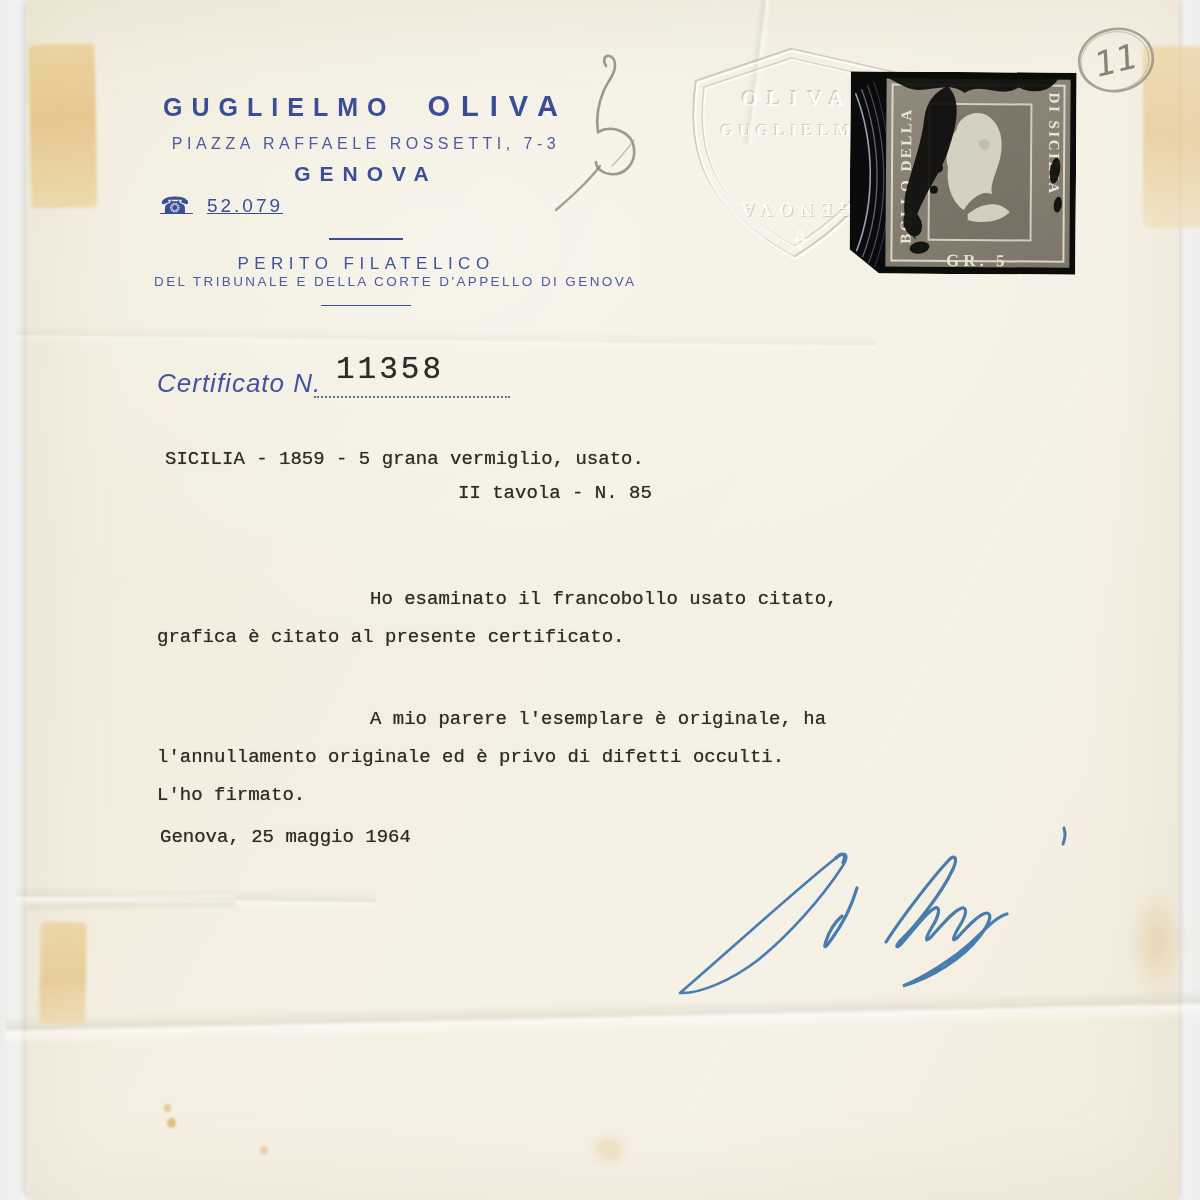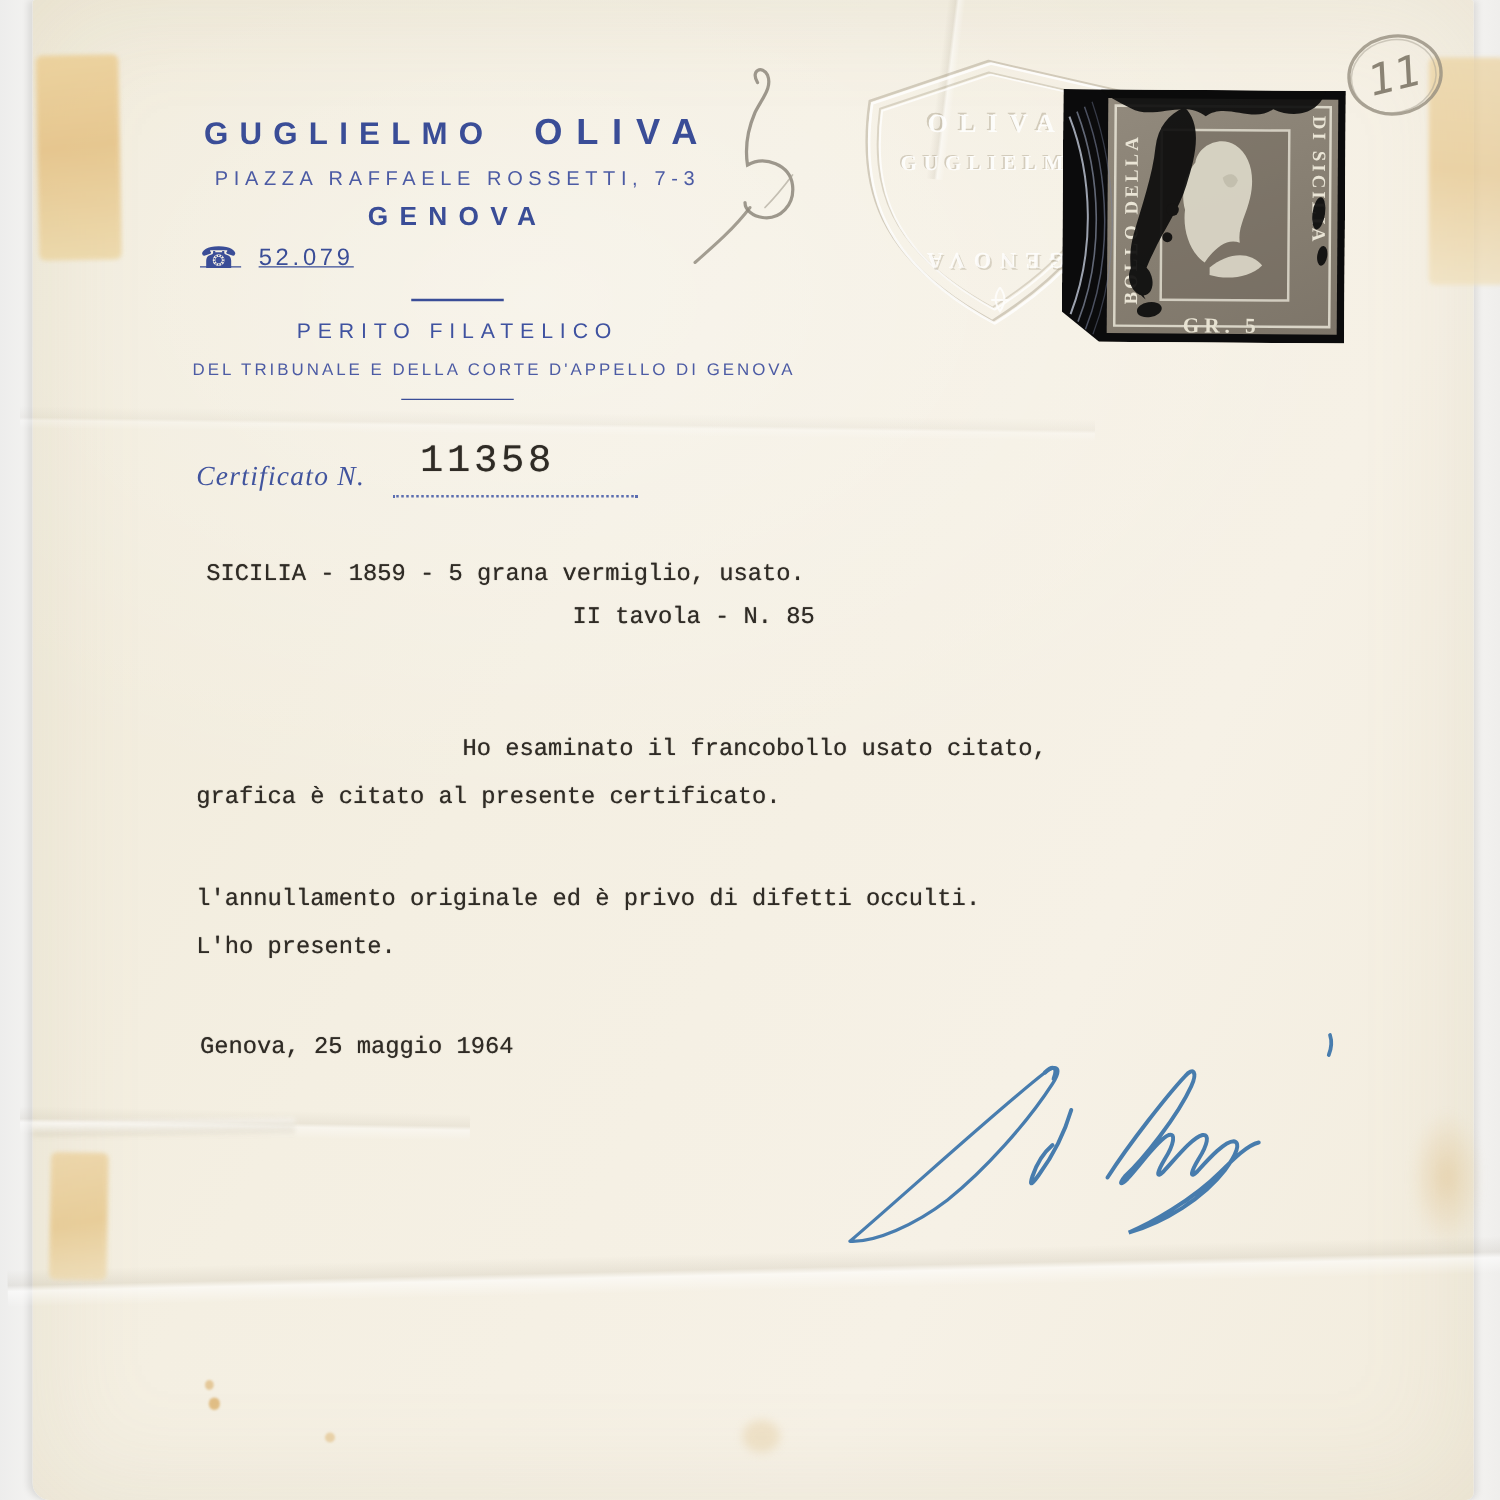--- a/index.html
+++ b/index.html
@@ -25,21 +25,21 @@
   .lh-address{font-size:16px;letter-spacing:4.5px;color:#4c5ba4;white-space:nowrap;}
   .lh-city{font-size:21px;font-weight:700;letter-spacing:9px;}
   .lh-phone{font-size:19px;letter-spacing:3px;text-align:left;color:#3a4d97;text-decoration:underline;}
   .lh-phone .ph-icon{font-size:24px;margin-right:14px;position:relative;top:2px;}
   .lh-rule{height:0;border-top:2px solid #3a4d97;}
   .lh-title{font-size:17px;letter-spacing:5.5px;color:#3f52a0;white-space:nowrap;}
   .lh-sub{font-size:13.5px;letter-spacing:2.4px;color:#4c5ba4;white-space:nowrap;}
   
   .typed{font-family:"Liberation Mono",monospace;color:#2f2b25;text-shadow:0 0 0.7px rgba(47,43,37,0.75);}
   .t29{font-size:19px;line-height:38px;white-space:pre;}
-  .cert-label{font-family:Liberation Serif, serif;font-style:italic;font-size:22px;color:#41549e;letter-spacing:1px;text-align:right;}
+  .cert-label{font-family:Liberation Sans, sans-serif;font-style:italic;font-size:26px;color:#41549e;letter-spacing:1px;text-align:right;}
   .dotline{border-bottom:2.5px dotted #5b6db0;}
   
   .tape{filter:blur(1.5px);border-radius:5px;}
   .fox{border-radius:50%;filter:blur(1px);}
   
   .crease{pointer-events:none;}
   
   #photo{left:824px;top:72px;width:226px;height:202px;background:#0b0b0c;
     clip-path:polygon(0 0,100% 0,100% 100%,30px 100%,0 calc(100% - 24px));
     transform:rotate(0.4deg);box-shadow:1px 2px 4px rgba(60,50,30,0.35);}
@@ -111,21 +111,21 @@
     <div class="lh-name">
       <span>GUGLIELMO</span><span>&nbsp;&nbsp;</span><span class="surname">OLIVA</span>
     </div>
     <div class="lh-address" style="margin-top:12px;">PIAZZA RAFFAELE ROSSETTI, 7-3</div>
     <div class="lh-city" style="margin-top:9px;">GENOVA</div>
     <div class="lh-phone" style="margin-top:4px;padding-left:6px;">
       <span class="ph-icon">☎</span><span>52.079</span>
     </div>
     <div class="lh-rule" style="width:74px;margin:20px auto 0;"></div>
     <div class="lh-title" style="margin-top:14px;">PERITO FILATELICO</div>
-    <div class="lh-sub" style="margin-top:13px;">DEL TRIBUNALE E DELLA CORTE D'APPELLO DI GENOVA</div>
+    <div class="lh-sub" style="">DEL TRIBUNALE E DELLA CORTE D'APPELLO DI GENOVA</div>
     <div class="lh-rule" style="width:90px;margin:16px auto 0;border-top-width:1.5px;"></div>
   </div>
 
   <svg class="abs" style="left:512px;top:44px;" width="140" height="170" viewBox="0 0 140 170">
     <path d="M 68,22 C 62,12 72,8 76,16 C 80,26 72,34 66,46 C 60,60 58,75 60,88 C 74,80 94,88 96,104 C 98,120 86,132 72,130 C 64,129 58,124 58,118" fill="none" stroke="#8d877b" stroke-width="2.6" stroke-linecap="round" opacity="0.85"></path>
     <path d="M 62,122 C 50,138 34,152 18,166" fill="none" stroke="#8d877b" stroke-width="2.4" stroke-linecap="round" opacity="0.8"></path>
     <path d="M 96,96 C 90,104 82,114 74,122" fill="none" stroke="#a39d90" stroke-width="1.4" stroke-linecap="round" opacity="0.6"></path>
   </svg>
 
   <svg class="abs" style="left:1042px;top:14px;" width="96" height="90" viewBox="0 0 96 90">
@@ -176,22 +176,23 @@
 
   <div class="abs typed t29" style="left:139px;top:440px;">SICILIA - 1859 - 5 grana vermiglio, usato.</div>
   <div class="abs typed t29" style="left:432px;top:474px;">II tavola - N. 85</div>
 
   <div class="abs" style="left:131px;top:580px;width:980px;">
     <div class="typed t29" style="padding-left:213px;">Ho esaminato il francobollo usato citato,</div>
     <div class="typed t29">grafica è citato al presente certificato.</div>
   </div>
 
   <div class="abs" style="left:131px;top:700px;width:1000px;">
+    <div class="typed t29" style="padding-left:213px;">A mio parere l'esemplare è originale, ha</div>
     <div class="typed t29">l'annullamento originale ed è privo di difetti occulti.</div>
-    <div class="typed t29">L'ho presente.</div>
+    <div class="typed t29">L'ho firmato.</div>
   </div>
 
   <div class="abs typed t29" style="left:134px;top:818px;">Genova, 25 maggio 1964</div>
 
   <svg class="abs" style="left:594px;top:808px;" width="460" height="195" viewBox="0 0 460 195">
     <g fill="none" stroke="#3570a8" stroke-linecap="round" opacity="0.9">
       <path d="M 60,185 C 110,142 180,78 216,50 C 226,42 230,47 222,59 C 202,90 168,128 138,152 C 112,172 80,186 60,185" stroke-width="2.6"></path>
       <path d="M 216,50 C 222,44 227,45 223,55" stroke-width="3.4"></path>
       <path d="M 237,80 C 232,97 222,117 211,132 C 206,139 203,142 206,133 C 209,124 215,114 222,108" stroke-width="3.2"></path>
       <path d="M 266,134 C 284,106 314,68 328,53 C 335,45 338,50 333,61 C 322,85 295,119 280,133 C 275,139 276,141 282,135 C 294,122 306,104 315,100 C 321,98 319,108 312,119 C 306,129 304,136 311,129 C 322,117 334,102 342,100 C 348,99 346,108 339,119 C 333,129 331,136 338,129 C 348,118 360,105 367,105 C 373,106 369,116 360,128 C 343,150 312,170 283,178 C 300,171 334,152 356,130 C 367,119 378,108 387,106" stroke-width="3.2"></path>

